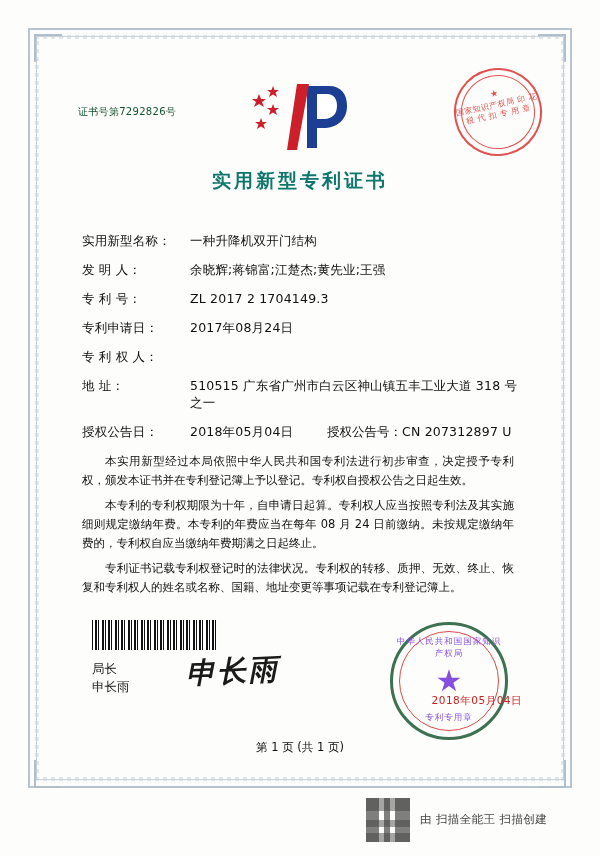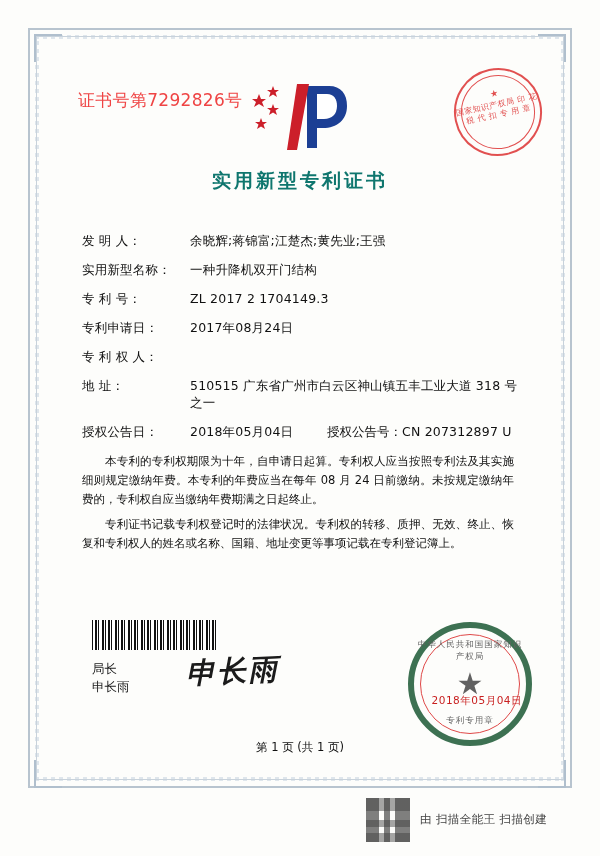--- a/index.html
+++ b/index.html
@@ -55,24 +55,24 @@
     width: 26px; height: 26px;
     border: 2px solid #b0bfcd;
   }
   .corner.tl { left: 34px; top: 34px; border-right: none; border-bottom: none; }
   .corner.tr { right: 34px; top: 34px; border-left: none; border-bottom: none; }
   .corner.bl { left: 34px; bottom: 68px; border-right: none; border-top: none; }
   .corner.br { right: 34px; bottom: 68px; border-left: none; border-top: none; }
 
   .cert-no {
     position: absolute;
-    left: 78px; top: 89px;
-    font-size: 17px;
+    left: 78px; top: 105px;
+    font-size: 10px;
     letter-spacing: 0.3px;
-    color: #ef4444;
+    color: #14532d;
   }
   .logo {
     position: absolute;
     left: 247px; top: 80px;
     width: 106px; height: 74px;
   }
   .seal-round {
     position: absolute;
     right: 58px; top: 68px;
     width: 84px; height: 84px;
@@ -171,26 +171,26 @@
     font-family: "DejaVu Serif", "Liberation Serif", serif;
     font-size: 29px;
     font-style: italic;
     font-weight: bold;
     color: #1b1b1b;
     letter-spacing: 2px;
     transform: rotate(-3deg);
   }
   .big-seal {
     position: absolute;
-    right: 68px; top: 622px;
+    right: 92px; top: 622px;
     width: 112px; height: 112px;
-    border: 6px solid #14532d;
+    border: 3px solid #14532d;
     border-radius: 50%;
     opacity: 0.82;
-    color: #404040;
+    color: #6d28d9;
   }
   .big-seal .inner-ring {
     position: absolute;
     left: 6px; top: 6px; right: 6px; bottom: 6px;
     border: 1px solid #d82020;
     border-radius: 50%;
   }
   .big-seal .center-emblem {
     position: absolute;
     left: 50%; top: 50%;
@@ -282,26 +282,26 @@
     <div class="star">★</div>
     <div class="seal-txt">国家知识产权局
 印 花 税
 代 扣 专 用 章</div>
   </div>
 
   <div class="title">实用新型专利证书</div>
 
   <div class="fields">
     <div class="field">
+      <div class="label">实用新型名称：</div>
+      <div class="value">一种升降机双开门结构</div>
+    </div>
+    <div class="field">
       <div class="label">发 明 人：</div>
       <div class="value">余晓辉;蒋锦富;江楚杰;黄先业;王强</div>
-    </div>
-    <div class="field">
-      <div class="label">实用新型名称：</div>
-      <div class="value">一种升降机双开门结构</div>
     </div>
     <div class="field">
       <div class="label">专 利 号：</div>
       <div class="value">ZL 2017 2 1704149.3</div>
     </div>
     <div class="field">
       <div class="label">专利申请日：</div>
       <div class="value">2017年08月24日</div>
     </div>
     <div class="field">
@@ -313,20 +313,21 @@
     </div>
     <div class="field two-col">
       <div class="label">授权公告日：</div>
       <div class="value">2018年05月04日</div>
       <div class="label2">授权公告号：</div>
       <div class="value">CN 207312897 U</div>
     </div>
   </div>
 
   <div class="paras">
+    <p>本实用新型经过本局依照中华人民共和国专利法进行初步审查，决定授予专利权，颁发本证书并在专利登记簿上予以登记。专利权自授权公告之日起生效。</p>
     <p>本专利的专利权期限为十年，自申请日起算。专利权人应当按照专利法及其实施细则规定缴纳年费。本专利的年费应当在每年 08 月 24 日前缴纳。未按规定缴纳年费的，专利权自应当缴纳年费期满之日起终止。</p>
     <p>专利证书记载专利权登记时的法律状况。专利权的转移、质押、无效、终止、恢复和专利权人的姓名或名称、国籍、地址变更等事项记载在专利登记簿上。</p>
   </div>
 
   <div class="barcode"></div>
 
   <div class="signature-block">
     <div>局长</div>
     <div>申长雨</div>
   </div>

